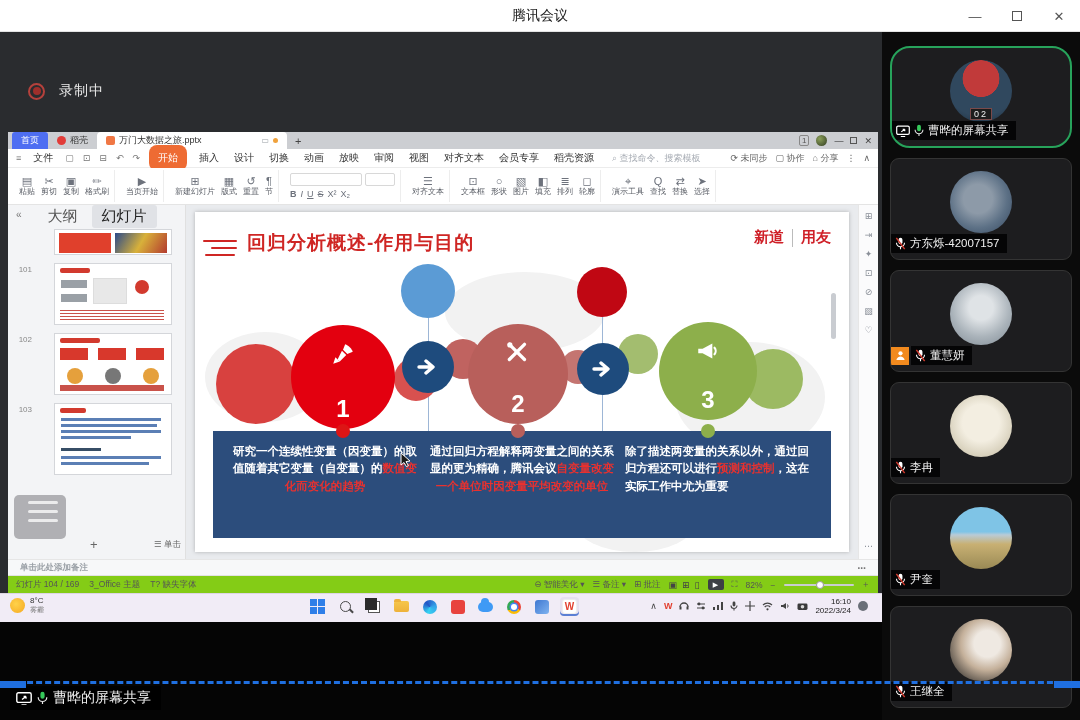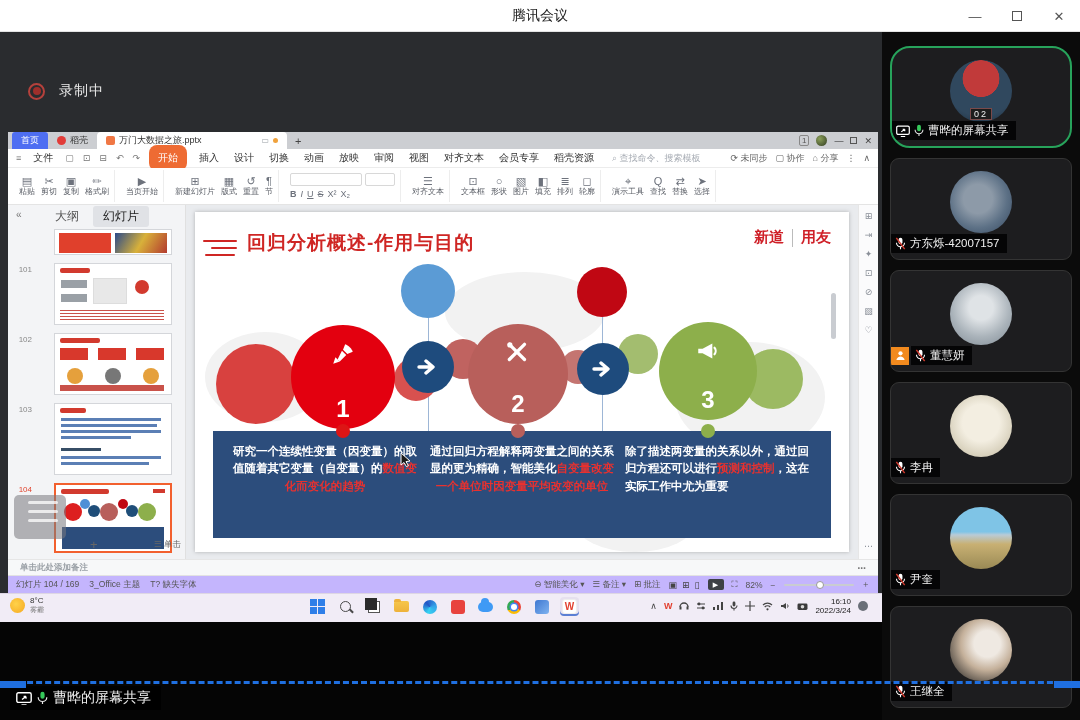--- a/index.html
+++ b/index.html
@@ -56,21 +56,21 @@
   .rbtn { display:flex; flex-direction:column; align-items:center; justify-content:center; gap:1px; color:#5a5e66; }
   .rbtn .g { font-size:11px; line-height:11px; color:#6d727c; }
   .rbtn .l { font-size:8px; line-height:8px; white-space:nowrap; }
   .fontbox { width:72px; height:13px; border:1px solid #d8d8d8; border-radius:2px; }
   .sizebox { width:30px; height:13px; border:1px solid #d8d8d8; border-radius:2px; }
   .charbtns { display:flex; gap:4px; font-size:9px; color:#6d727c; align-items:center; }
 
   
   .wps-body { position:absolute; left:0; top:73px; width:870px; height:354px; background:#e9ebee; }
   .panel { position:absolute; left:0; top:0; width:178px; height:354px; background:#f3f4f6; border-right:1px solid #e0e0e0; }
-  .panel-tabs { position:absolute; left:0; top:2px; width:178px; height:18px; display:flex; align-items:center; justify-content:center; gap:4px; font-size:12px; color:#555; }
+  .panel-tabs { position:absolute; left:0; top:2px; width:178px; height:18px; display:flex; align-items:center; justify-content:center; gap:4px; font-size:15px; color:#555; }
   .collapse { position:absolute; left:8px; top:4px; color:#777; font-size:10px; }
   .ptab { padding:2px 10px; }
   .ptab.active { background:#e0e2e6; border-radius:3px; color:#222; }
   .thumb-row { position:absolute; left:0; width:178px; display:flex; gap:22px; }
   .thumb-num { width:24px; text-align:right; font-size:8px; color:#888; padding-top:2px; }
   .thumb-num.cur { color:#e0442e; }
   .thumb { background:#fff; border:1px solid #d4d6da; width:118px; position:relative; overflow:hidden; }
   .thumb.sel { border:2px solid #f2602e; }
   .panel-plus { position:absolute; left:82px; top:332px; font-size:13px; color:#666; }
   .panel-ghost { position:absolute; left:6px; top:290px; width:52px; height:44px; background:rgba(120,120,125,.55); border-radius:5px; }
@@ -98,21 +98,21 @@
   .cursor { position:absolute; }
 
   .vstrip { position:absolute; right:0; top:0; width:20px; height:354px; background:#fbfbfc; border-left:1px solid #e6e6e6;
     display:flex; flex-direction:column; align-items:center; padding-top:6px; gap:9px; color:#8a8f98; font-size:9px; }
   .vstrip .dots { margin-top:auto; margin-bottom:8px; }
   .ed-scroll { position:absolute; right:22px; top:88px; width:5px; height:46px; background:#c9ccd1; border-radius:3px; }
 
   .notesbar { position:absolute; left:0; top:427px; width:870px; height:16px; background:#f7f8f9; border-top:1px solid #e6e6e6;
     display:flex; align-items:center; padding:0 12px; font-size:8.5px; color:#9aa0a6;font-weight:bold; }
   .notesbar .dots { margin-left:auto; color:#777; }
-  .statusbar { position:absolute; left:0; top:443px; width:870px; height:18px; background:#c4b5fd; border-top:1px solid #e2e2e2;
+  .statusbar { position:absolute; left:0; top:443px; width:870px; height:18px; background:#84cc16; border-top:1px solid #e2e2e2;
     display:flex; align-items:center; font-size:8.5px; color:#555; padding:0 8px; gap:10px; }
   .statusbar .right { margin-left:auto; display:flex; align-items:center; gap:8px; }
   .viewicos { display:flex; gap:5px; font-size:9px; color:#444; }
   .playbtn { width:16px; height:11px; background:#3d4document45; background:#3d4045; color:#fff; font-size:7px; display:flex; align-items:center; justify-content:center; border-radius:2px; }
   .zslider { width:70px; height:2px; background:#c9ccd1; position:relative; border-radius:2px; }
   .zknob { position:absolute; left:32px; top:-3px; width:8px; height:8px; background:#fff; border:1px solid #999; border-radius:50%; }
 
   
   .taskbar { position:absolute; left:0; top:561px; width:882px; height:29px; background:#f1ecf6; border-top:1px solid #ddd6e4; }
   .weather { position:absolute; left:10px; top:3px; display:flex; align-items:center; gap:5px; }
@@ -408,35 +408,20 @@
                 <div style="position:absolute;left:5px;top:4px;width:26px;height:5px;background:#d23a2e;border-radius:2px;"></div>
                 <div style="position:absolute;left:6px;top:14px;width:100px;height:3px;background:#5b7fb5;"></div>
                 <div style="position:absolute;left:6px;top:20px;width:96px;height:3px;background:#5b7fb5;"></div>
                 <div style="position:absolute;left:6px;top:26px;width:100px;height:3px;background:#5b7fb5;"></div>
                 <div style="position:absolute;left:6px;top:32px;width:70px;height:3px;background:#5b7fb5;"></div>
                 <div style="position:absolute;left:6px;top:44px;width:40px;height:3px;background:#374e66;"></div>
                 <div style="position:absolute;left:6px;top:52px;width:100px;height:3px;background:#5b7fb5;"></div>
                 <div style="position:absolute;left:6px;top:58px;width:88px;height:3px;background:#5b7fb5;"></div>
               </div>
             </div>
-            <div class="thumb-row" style="top:278px;">
-              <div class="thumb-num cur">104</div>
-              <div class="thumb sel" style="height:70px;">
-                <div style="position:absolute;left:5px;top:4px;width:48px;height:5px;background:#d23a2e;border-radius:2px;"></div>
-                <div style="position:absolute;right:5px;top:4px;width:12px;height:4px;background:#d23a2e;"></div>
-                <div style="position:absolute;left:8px;top:18px;width:18px;height:18px;border-radius:50%;background:#dd1f1f;"></div>
-                <div style="position:absolute;left:24px;top:14px;width:10px;height:10px;border-radius:50%;background:#4f8fd6;"></div>
-                <div style="position:absolute;left:32px;top:20px;width:12px;height:12px;border-radius:50%;background:#1f4e79;"></div>
-                <div style="position:absolute;left:44px;top:18px;width:18px;height:18px;border-radius:50%;background:#b85f5b;"></div>
-                <div style="position:absolute;left:62px;top:14px;width:10px;height:10px;border-radius:50%;background:#c00713;"></div>
-                <div style="position:absolute;left:70px;top:20px;width:12px;height:12px;border-radius:50%;background:#1f4e79;"></div>
-                <div style="position:absolute;left:82px;top:18px;width:18px;height:18px;border-radius:50%;background:#8daf4b;"></div>
-                <div style="position:absolute;left:6px;top:42px;width:102px;height:22px;background:#2c4d7c;"></div>
-              </div>
-            </div>
             <div class="panel-ghost">
                 <i></i>
                 <i></i>
                 <i></i>
               </div>
             <div class="panel-plus">+</div>
             <div class="panel-note">☰ <span>单击</span></div>
           </div>
 
           <div class="editor">
@@ -514,21 +499,21 @@
               </div>
 
               <div class="bluebox">
                 <div class="boxdot" style="left:123px;background:#dd1515;"></div>
                 <div class="boxdot" style="left:298px;background:#b85f5b;"></div>
                 <div class="boxdot" style="left:488px;background:#8daf4b;"></div>
                 <div class="stepcol" style="left:18px;">
                   <span>研究一个连续性变量（因变量）的取值随着其它变量（自变量）的</span><span class="red">数值变化而变化的趋势</span><span></span>
                 </div>
                 <div class="stepcol" style="left:215px;">
-                  <span>通过回归方程解释两变量之间的关系显的更为精确，智能美化</span><span class="red">自变量改变一个单位时因变量平均改变的单位</span><span></span>
+                  <span>通过回归方程解释两变量之间的关系显的更为精确，腾讯会议</span><span class="red">自变量改变一个单位时因变量平均改变的单位</span><span></span>
                 </div>
                 <div class="stepcol" style="left:412px;text-align:left;">
                   <span>除了描述两变量的关系以外，通过回归方程还可以进行</span><span class="red">预测和控制</span><span>，这在实际工作中尤为重要</span>
                 </div>
               </div>
 
               <div class="cursor" style="left:205px;top:240px;">
                 <svg width="11" height="15" viewBox="0 0 11 15">
                     <path d="M1 1l9 8-4 .6 2.4 4-2 1L4 10.5 1 13z" fill="#1a1a1a" stroke="#fff" stroke-width="1"></path>
                   </svg>

